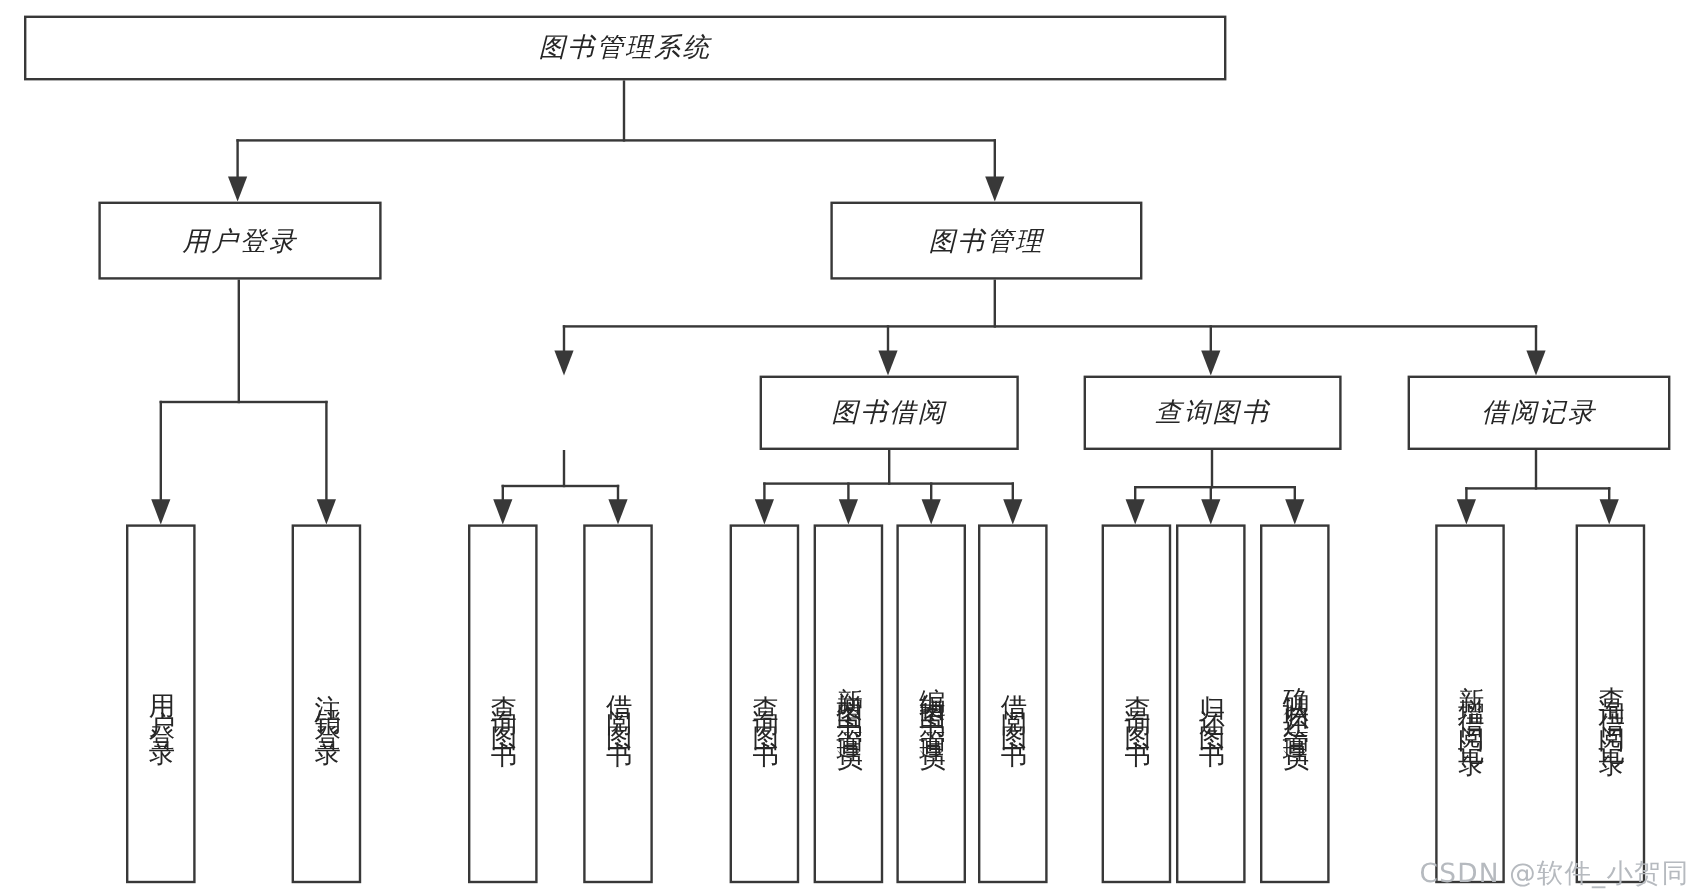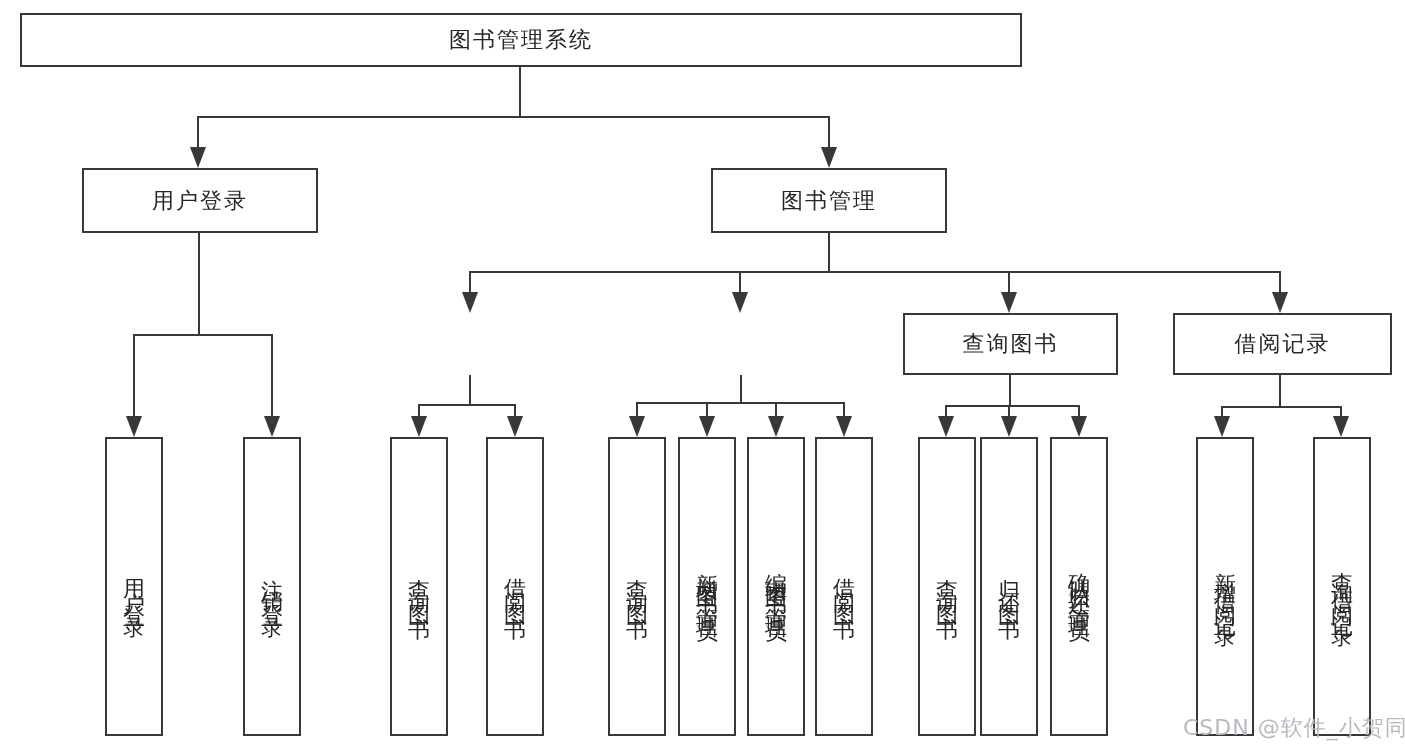--- a/index.html
+++ b/index.html
@@ -12,21 +12,21 @@
   }
   .box{
     position:absolute;
     background:#ffffff;
     border:2px solid #383838;
     box-sizing:border-box;
     display:flex;align-items:center;justify-content:center;
     color:#262626;
   }
   .hlabel{
-    font-size:22px;letter-spacing:2px;color:#262626;white-space:nowrap;
+    font-size:22px;letter-spacing:2px;color:#262626;white-space:nowrap;font-style:italic;
   }
   .leaf{
     width:58px;top:437px;height:299px;
     justify-content:center;align-items:center;
   }
   .vlabel{
     writing-mode:vertical-rl;
     text-orientation:mixed;
     font-size:22px;
     letter-spacing:13px;
@@ -61,21 +61,21 @@
   <div class="line" style="left:519px;top:67px;width:2px;height:51px;"></div>
   <div class="line" style="left:197px;top:116px;width:633px;height:2px;"></div>
   <div class="line" style="left:197px;top:116px;width:2px;height:34px;"></div>
   <div class="head" style="left:190px;top:147px;"></div>
   <div class="line" style="left:828px;top:116px;width:2px;height:34px;"></div>
   <div class="head" style="left:821px;top:147px;"></div>
 
   <div class="box" style="left:82px;top:168px;width:236px;height:65px;">
     <span class="hlabel">用户登录</span>
   </div>
-  <div class="box" style="left:711px;top:168px;width:236px;height:65px;text-align:right;">
+  <div class="box" style="left:692px;top:168px;width:260px;height:65px;text-align:right;">
     <span class="hlabel">图书管理</span>
   </div>
 
   <div class="line" style="left:198px;top:233px;width:2px;height:103px;"></div>
   <div class="line" style="left:133px;top:334px;width:140px;height:2px;"></div>
   <div class="line" style="left:133px;top:334px;width:2px;height:85px;"></div>
   <div class="head" style="left:126px;top:416px;"></div>
   <div class="line" style="left:271px;top:334px;width:2px;height:85px;"></div>
   <div class="head" style="left:264px;top:416px;"></div>
 
@@ -83,20 +83,23 @@
   <div class="line" style="left:469px;top:271px;width:812px;height:2px;"></div>
   <div class="line" style="left:469px;top:271px;width:2px;height:23px;"></div>
   <div class="head" style="left:462px;top:292px;"></div>
   <div class="line" style="left:739px;top:271px;width:2px;height:23px;"></div>
   <div class="head" style="left:732px;top:292px;"></div>
   <div class="line" style="left:1008px;top:271px;width:2px;height:23px;"></div>
   <div class="head" style="left:1001px;top:292px;"></div>
   <div class="line" style="left:1279px;top:271px;width:2px;height:23px;"></div>
   <div class="head" style="left:1272px;top:292px;"></div>
 
+  <div class="box" style="left:633px;top:313px;width:216px;height:62px;">
+    <span class="hlabel">图书借阅</span>
+  </div>
   <div class="box" style="left:903px;top:313px;width:215px;height:62px;">
     <span class="hlabel">查询图书</span>
   </div>
   <div class="box" style="left:1173px;top:313px;width:219px;height:62px;">
     <span class="hlabel">借阅记录</span>
   </div>
 
   <div class="line" style="left:469px;top:375px;width:2px;height:31px;"></div>
   <div class="line" style="left:418px;top:404px;width:98px;height:2px;"></div>
   <div class="line" style="left:418px;top:404px;width:2px;height:14px;"></div>

